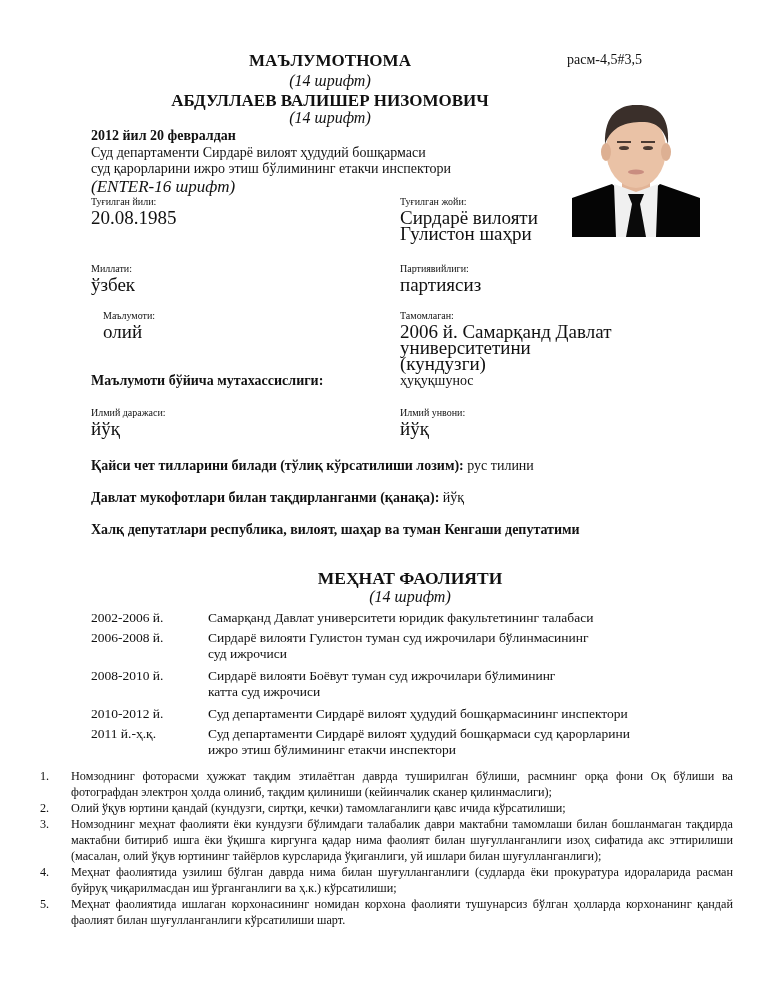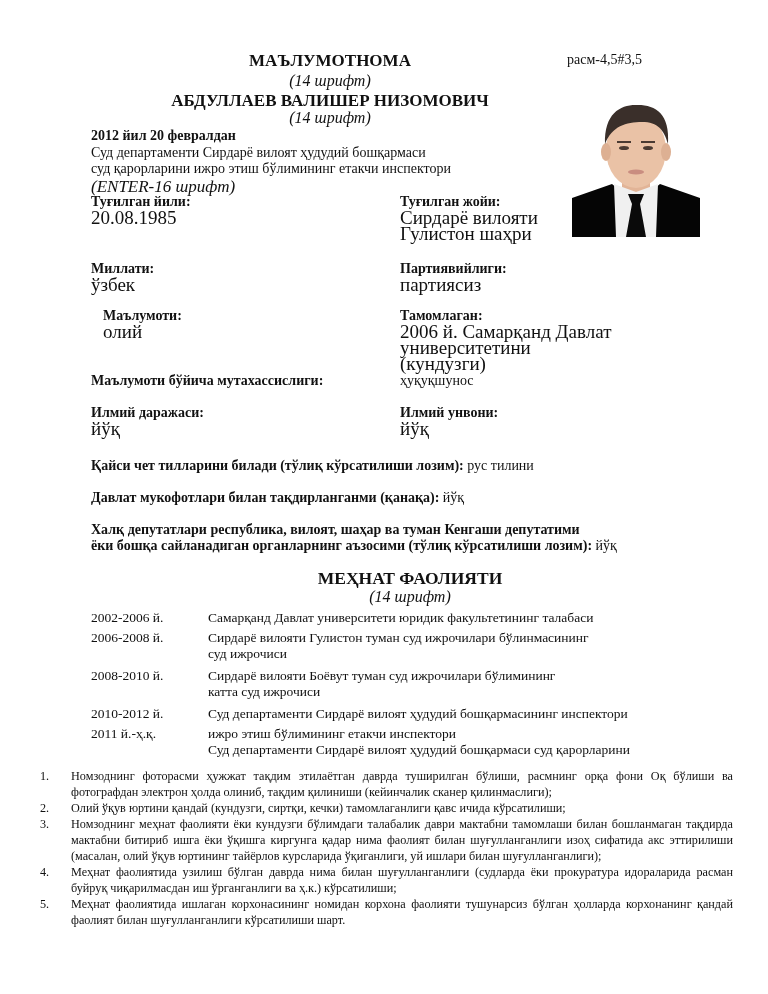--- a/index.html
+++ b/index.html
@@ -15,21 +15,21 @@
     .bold { font-weight: bold; }
     .txt { font-size: 14px; line-height: 16px; }
     .enter-note { font-style: italic; font-size: 17px; line-height: 20px; }
 
     #photo {
       left: 572px; top: 92px; width: 128px; height: 145px;
       background: #ffffff; overflow: hidden;
     }
 
     .field { width: 300px; }
-    .field .label { font-weight: bold; font-size: 14px; line-height: 16px; }
+    .field .label { font-weight: normal; font-size: 10px; line-height: 16px; }
     .field .value { font-size: 19px; line-height: 16px; }
 
     .exp-row { left: 91px; width: 620px; display: flex; font-size: 13.5px; line-height: 16px; }
     .exp-row .years { width: 117px; flex: none; }
     .exp-row .desc { flex: 1; }
 
     #notes { left: 20px; top: 768px; width: 713px; font-size: 12.2px; line-height: 16px; }
     .note { display: flex; }
     .note .num { width: 51px; flex: none; text-align: right; padding-right: 0; box-sizing: border-box; }
     .note .num span { display: inline-block; width: 31px; text-align: left; }
@@ -121,24 +121,20 @@
 <div class="abs txt" style="left:91px; top:458px; width:620px;">
   <span class="bold">Қайси чет тилларини билади (тўлиқ кўрсатилиши лозим):</span>
   <span>рус тилини</span>
 </div>
 <div class="abs txt" style="left:91px; top:490px; width:620px;">
   <span class="bold">Давлат мукофотлари билан тақдирланганми (қанақа):</span>
   <span>йўқ</span>
 </div>
 <div class="abs txt" style="left:91px; top:522px; width:640px;">
   <div class="bold">Халқ депутатлари республика, вилоят, шаҳар ва туман Кенгаши депутатими</div>
-  <div>
-    <span class="bold">ёки бошқа сайланадиган органларнинг аъзосими (тўлиқ кўрсатилиши лозим):</span>
-    <span>йўқ</span>
-  </div>
 </div>
 
 <div class="abs center title" style="left:200px; top:567px; width:420px; font-size:17.5px;">МЕҲНАТ  ФАОЛИЯТИ</div>
 <div class="abs center italic-note" style="left:210px; top:587px; width:400px;">(14 шрифт)</div>
 
 <div class="abs exp-row" style="top:610px;">
   <div class="years">2002-2006 й.</div>
   <div class="desc">
     <div>Самарқанд Давлат университети юридик факультетининг талабаси</div>
   </div>
@@ -159,22 +155,22 @@
 </div>
 <div class="abs exp-row" style="top:706px;">
   <div class="years">2010-2012 й.</div>
   <div class="desc">
     <div>Суд департаменти Сирдарё вилоят ҳудудий бошқармасининг инспектори</div>
   </div>
 </div>
 <div class="abs exp-row" style="top:726px;">
   <div class="years">2011 й.-ҳ.қ.</div>
   <div class="desc">
+    <div>Суд департаменти Сирдарё вилоят ҳудудий бошқармаси суд қарорларини</div>
     <div>ижро этиш бўлимининг етакчи инспектори</div>
-    <div>Суд департаменти Сирдарё вилоят ҳудудий бошқармаси суд қарорларини</div>
   </div>
 </div>
 
 <div id="notes" class="abs">
   <div class="note">
     <div class="num"><span>1.</span></div>
     <div class="ntext">Номзоднинг фоторасми ҳужжат тақдим этилаётган даврда туширилган бўлиши, расмнинг орқа фони Оқ бўлиши ва фотографдан электрон ҳолда олиниб, тақдим қилиниши (кейинчалик сканер қилинмаслиги);</div>
   </div>
   <div class="note">
     <div class="num"><span>2.</span></div>

